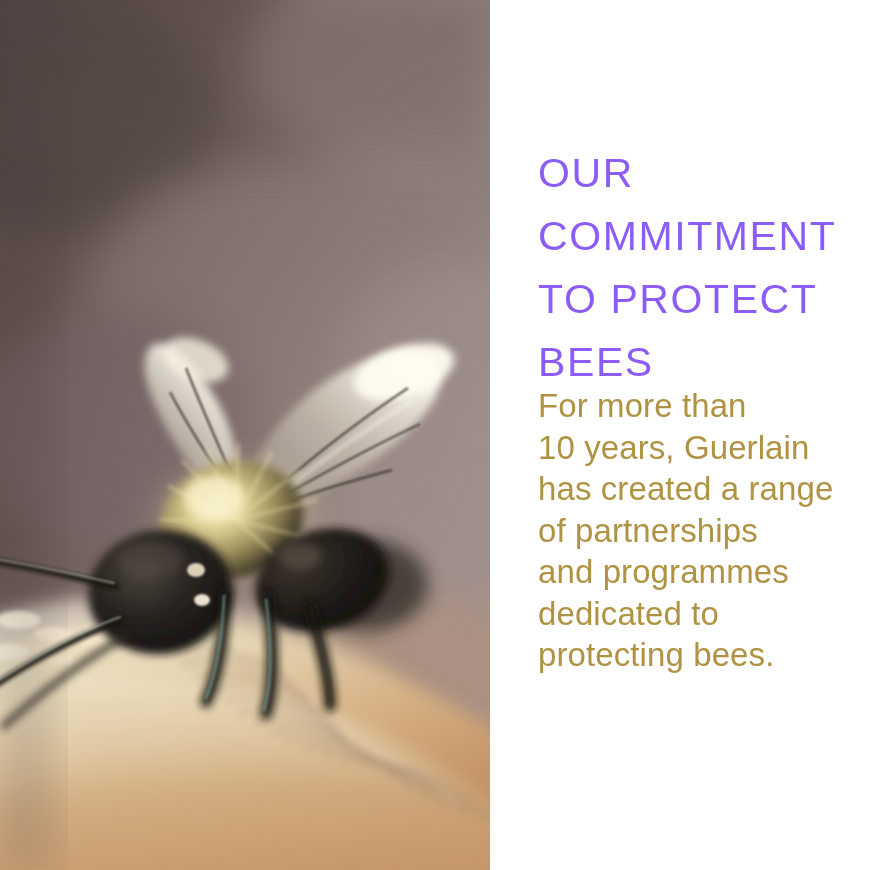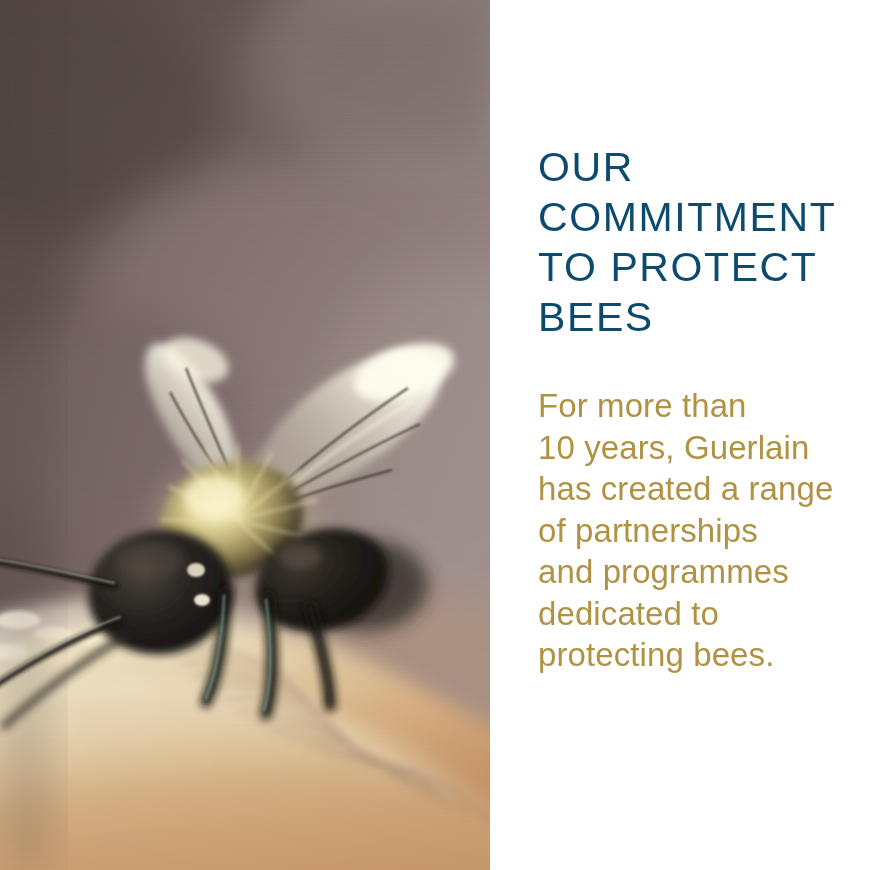--- a/index.html
+++ b/index.html
@@ -66,23 +66,23 @@
 
   .headline {
     position: absolute;
     left: 48px;
     top: 142px;
     width: 330px;
     margin: 0;
     font-family: "Liberation Sans", sans-serif;
     font-weight: 300;
     font-size: 41px;
-    line-height: 50px;
+    line-height: 63px;
     letter-spacing: 1.6px;
-    color: #0c4a6e;
+    color: #8b5cf6;
     text-transform: uppercase;
     white-space: pre-line;
     -webkit-font-smoothing: antialiased;
   }
 
   .body-copy {
     position: absolute;
     left: 48px;
     top: 385px;
     width: 340px;

